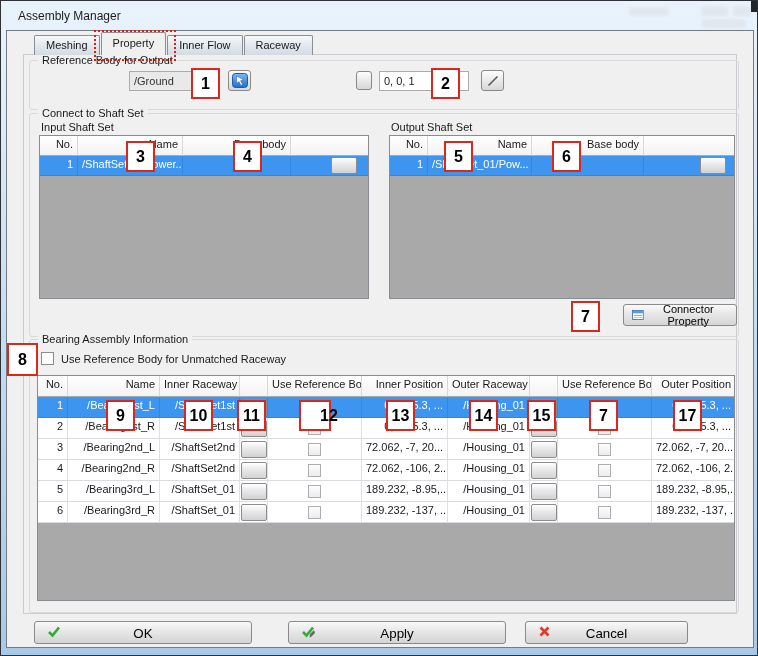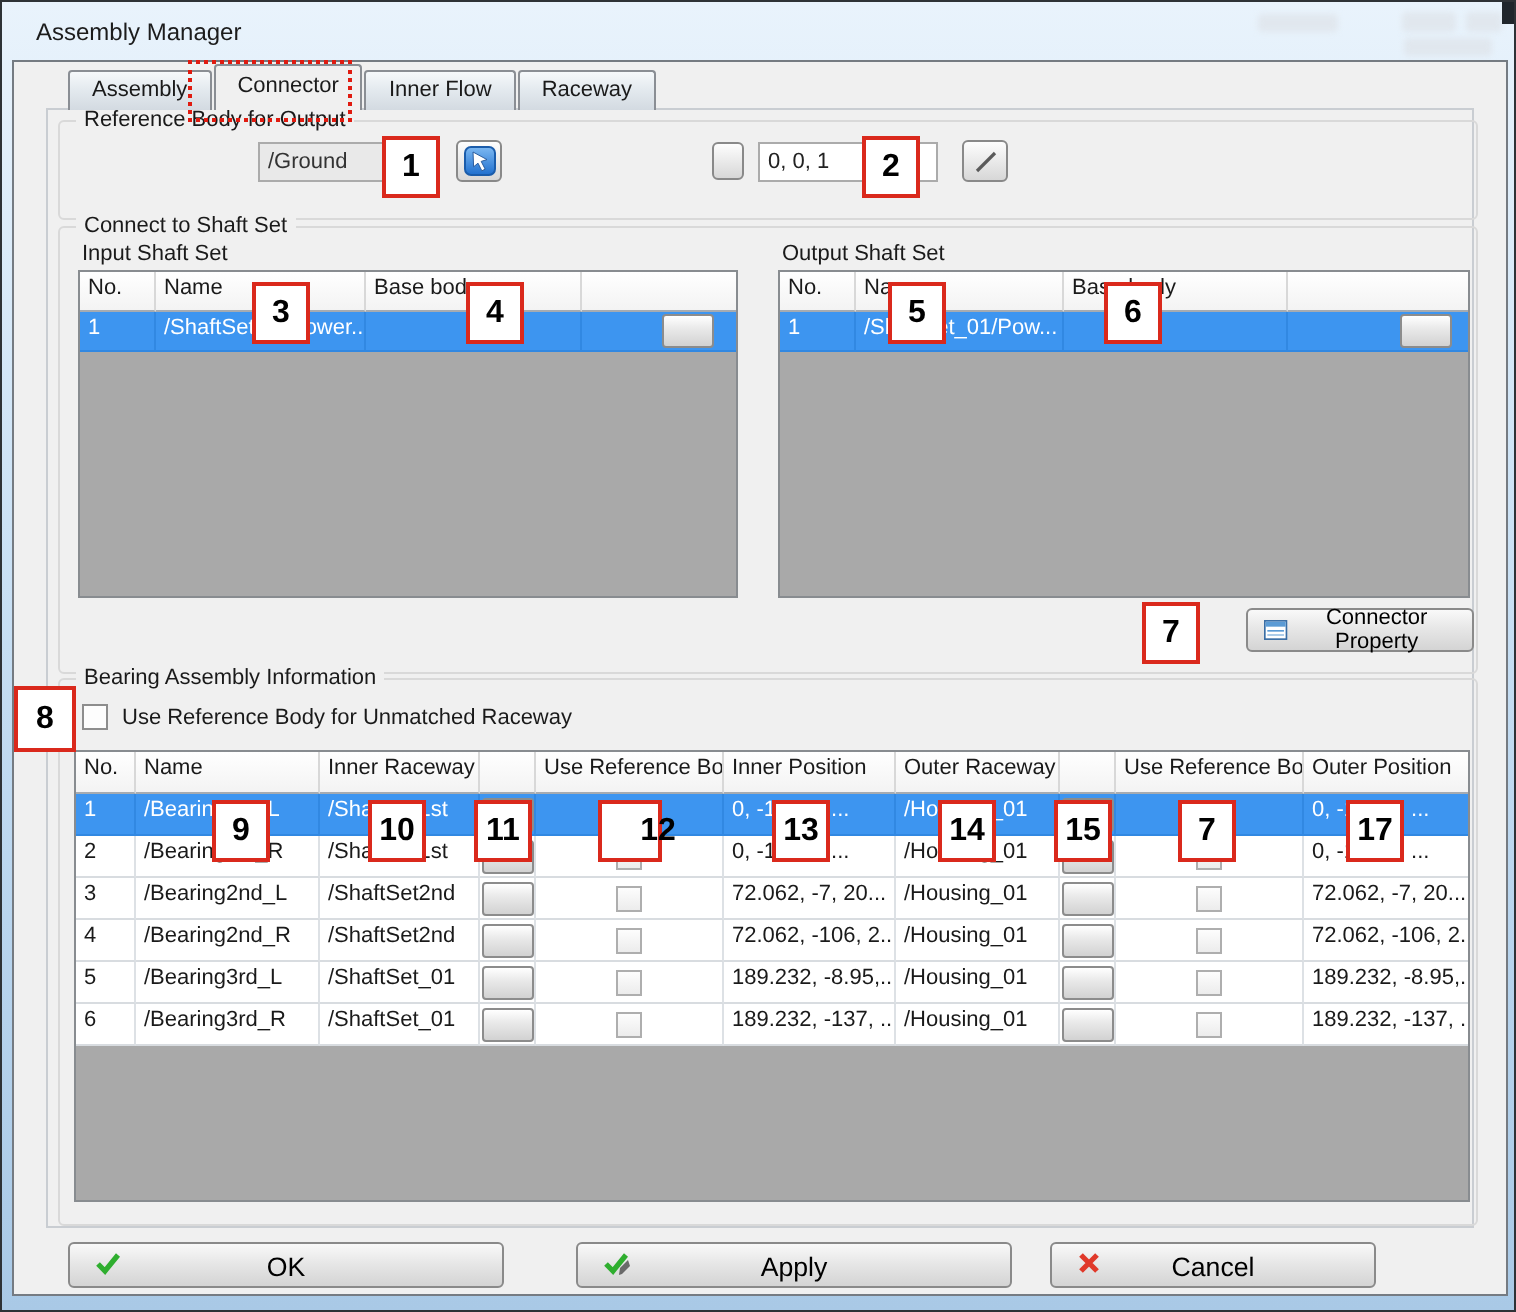--- a/index.html
+++ b/index.html
@@ -40,21 +40,21 @@
 
   .lbl{white-space:nowrap;}
   .textbox{height:20px;border:1px solid #ababab;box-sizing:border-box;padding:0 4px;
     font-family:"Liberation Sans",sans-serif;font-size:11px;background:#fff;color:#222;z-index:3;}
   .textbox.disabled{background:#e9e9e9;color:#333;}
   .icon-btn{box-sizing:border-box;border:1px solid #898989;border-radius:3px;z-index:3;
     background:linear-gradient(#fdfdfd,#ececec 45%,#d7d7d7);display:flex;align-items:center;justify-content:center;padding:0;}
 
   
   .grid{border:1px solid #888c90;background:#a9a9a9;box-sizing:border-box;overflow:hidden;z-index:3;}
-  .tr{display:flex;height:20px;}
+  .tr{display:flex;height:20px;text-align:right;}
   .bearing .tr{height:21px;}
   .cell{box-sizing:border-box;padding:2px 4px;white-space:nowrap;overflow:hidden;flex:0 0 auto;}
   .th{background:linear-gradient(#ffffff,#f3f3f3);border-right:1px solid #d8d8d8;border-bottom:1px solid #a6abb1;}
   .td{background:#ffffff;border-right:1px solid #dde1e5;border-bottom:1px solid #d8dce0;}
   .tr.selected .td{background:var(--selection-blue);color:#fff;border-right-color:#3188e2;border-bottom-color:#3188e2;}
   .btncell{display:flex;align-items:center;padding:0;}
   .ctr{display:flex;align-items:center;justify-content:center;padding:0;}
   .cell-btn{width:24px;height:15px;border:1px solid #8c8c8c;border-radius:2px;
     background:linear-gradient(#ffffff,#eaeaea 40%,#d2d2d2);}
   .cb{width:13px;height:13px;box-sizing:border-box;border:1px solid #aeaeae;
@@ -84,22 +84,22 @@
     <div class="abs artifact" style="left:699px;top:4px;width:27px;height:10px;"></div>
     <div class="abs artifact" style="left:731px;top:4px;width:18px;height:10px;"></div>
     <div class="abs artifact" style="left:700px;top:17px;width:44px;height:9px;"></div>
   </div>
   <div class="abs dark-corner"></div>
 
   <div class="abs client"></div>
 
   <div class="abs tab-page"></div>
   <div class="abs tab-bar">
-      <div class="tab">Assembly</div>
-      <div class="tab active">Connector</div>
+      <div class="tab">Meshing</div>
+      <div class="tab active">Property</div>
       <div class="tab">Inner Flow</div>
       <div class="tab">Raceway</div>
     </div>
   <div class="abs dotted-highlight"></div>
 
   <div class="abs groupbox" style="left:28px;top:59px;width:708px;height:48px;">
     <span class="gb-label">Reference Body for Output</span>
   </div>
   <span class="abs lbl" style="left:42px;top:76px;">Reference Body</span>
   <input class="abs textbox disabled" style="left: 128px; top: 70px; width: 84px;" value="/Ground">

